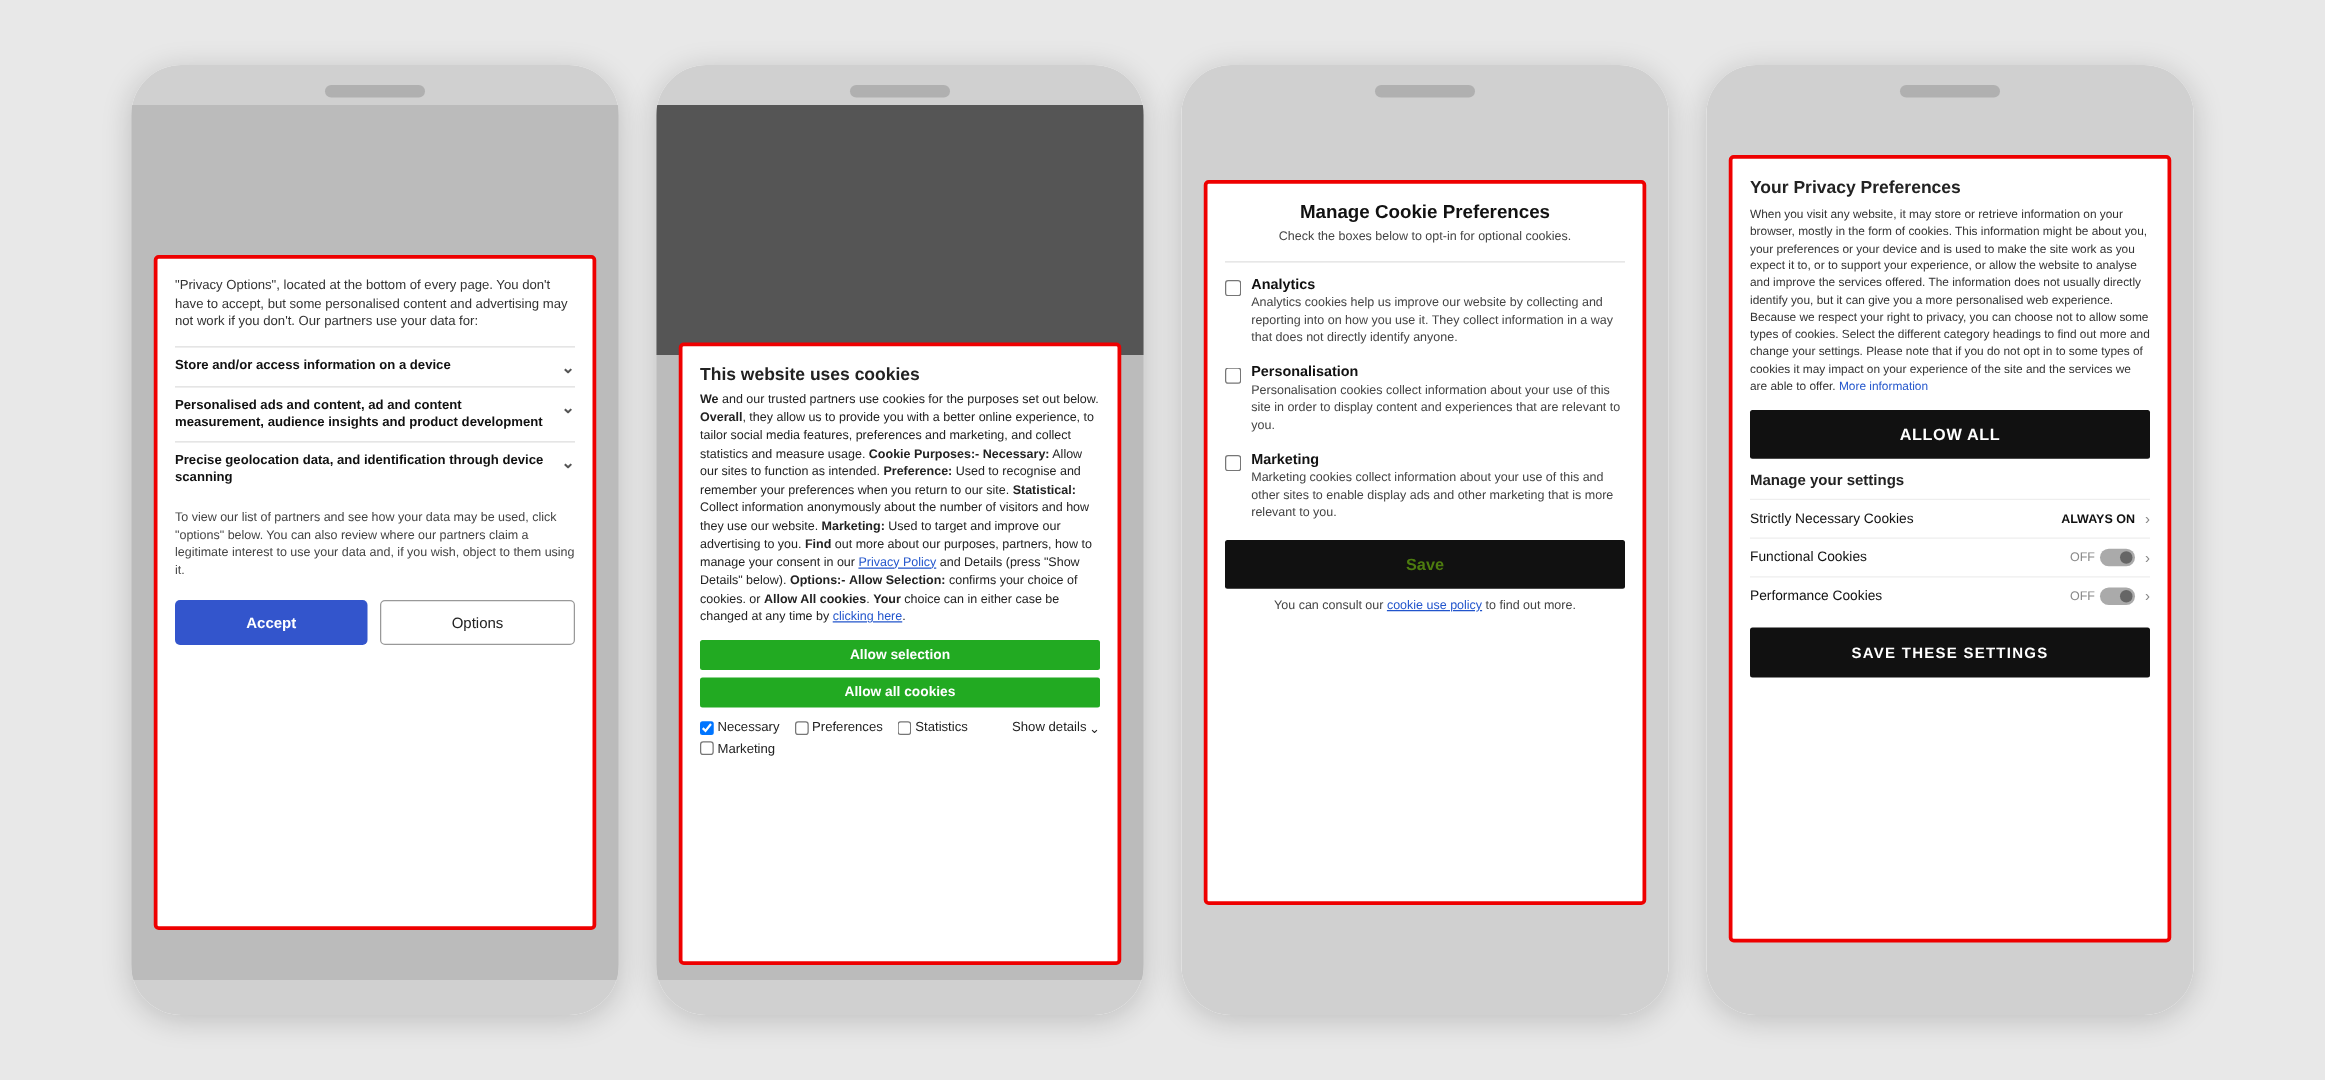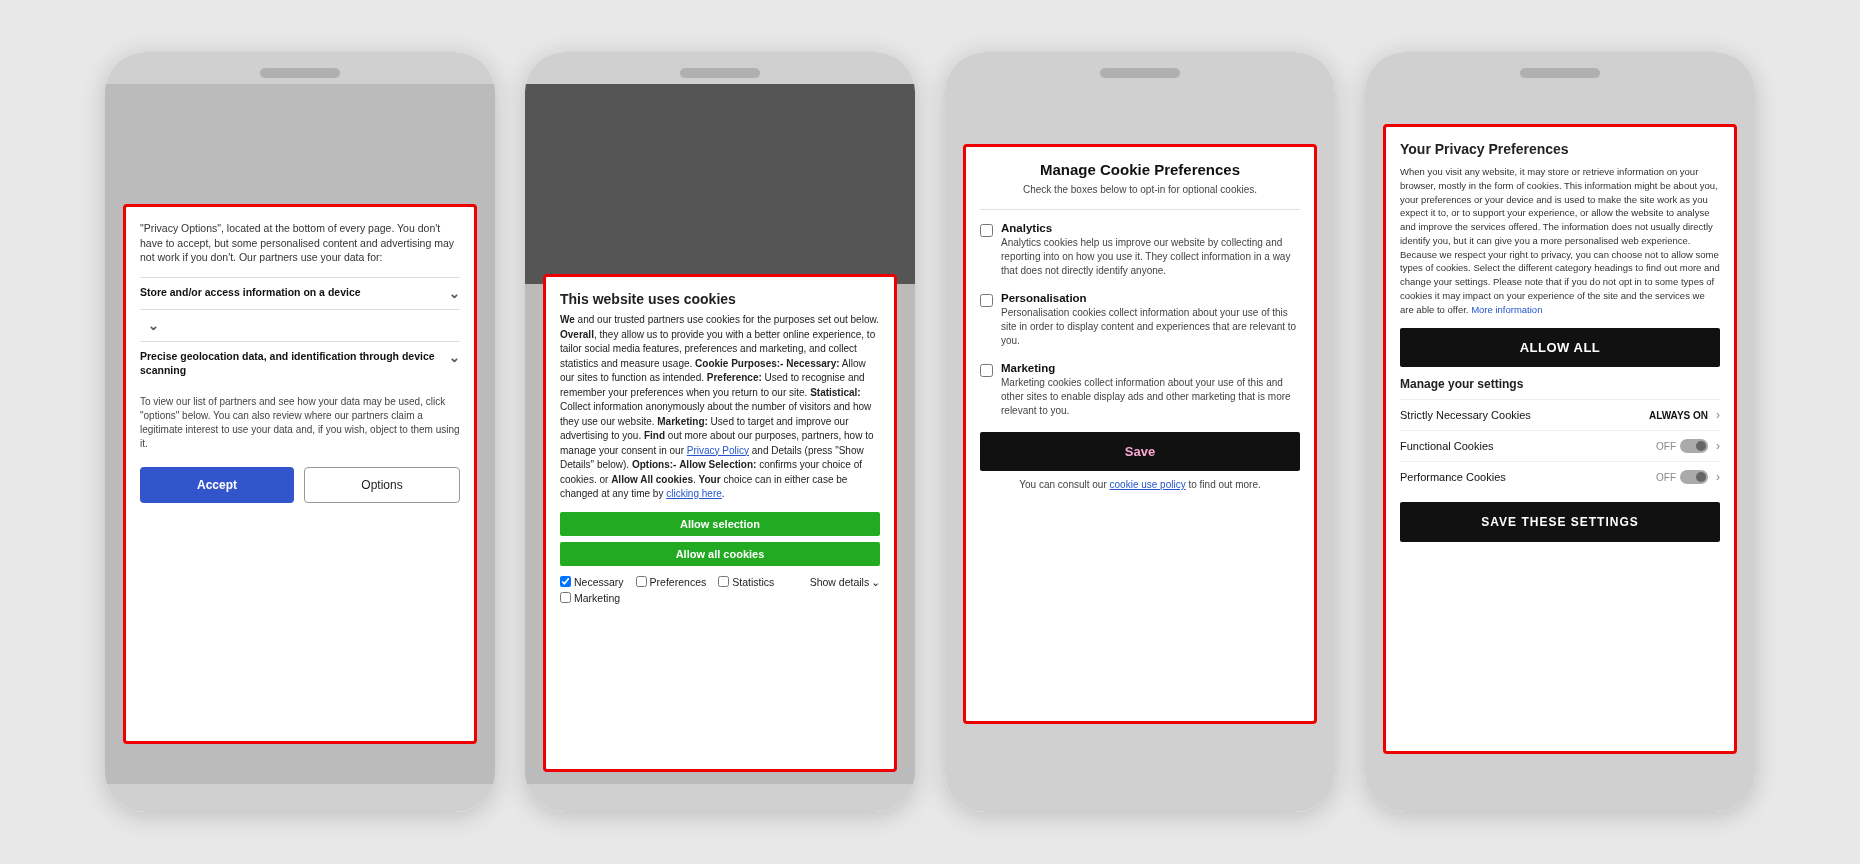--- a/index.html
+++ b/index.html
@@ -243,21 +243,21 @@
     .phone3 .cookie-option-desc {
       font-size: 10px;
       color: #444;
       line-height: 1.4;
     }
     .phone3 .divider { border: none; border-top: 1px solid #e0e0e0; margin: 4px 0 12px; }
     .phone3 .btn-save-black {
       display: block;
       width: 100%;
       background: #111;
-      color: #f9a8d4;
+      color: #4d7c0f;
       border: none;
       padding: 12px;
       font-size: 13px;
       font-weight: bold;
       cursor: pointer;
       margin: 10px 0 8px;
       border-radius: 2px;
     }
     .phone3 .consult-text {
       font-size: 10px;
@@ -375,20 +375,21 @@
   </div>
   <div class="phone-screen">
     <div class="phone1 screen-top" style="height:120px;background:#bbb;"></div>
     <div class="dialog-box">
       <p class="phone1 dialog-intro">"Privacy Options", located at the bottom of every page. You don't have to accept, but some personalised content and advertising may not work if you don't. Our partners use your data for:</p>
       <div class="phone1 consent-item">
         <span class="item-label">Store and/or access information on a device</span>
         <span class="chevron">⌄</span>
       </div>
       <div class="phone1 consent-item">
+        <span class="item-label">Personalised ads and content, ad and content measurement, audience insights and product development</span>
         <span class="chevron">⌄</span>
       </div>
       <div class="phone1 consent-item">
         <span class="item-label">Precise geolocation data, and identification through device scanning</span>
         <span class="chevron">⌄</span>
       </div>
       <p class="phone1 partners-text">To view our list of partners and see how your data may be used, click "options" below. You can also review where our partners claim a legitimate interest to use your data and, if you wish, object to them using it.</p>
       <div class="phone1 btn-row">
         <button class="btn-accept">Accept</button>
         <button class="btn-options">Options</button>

